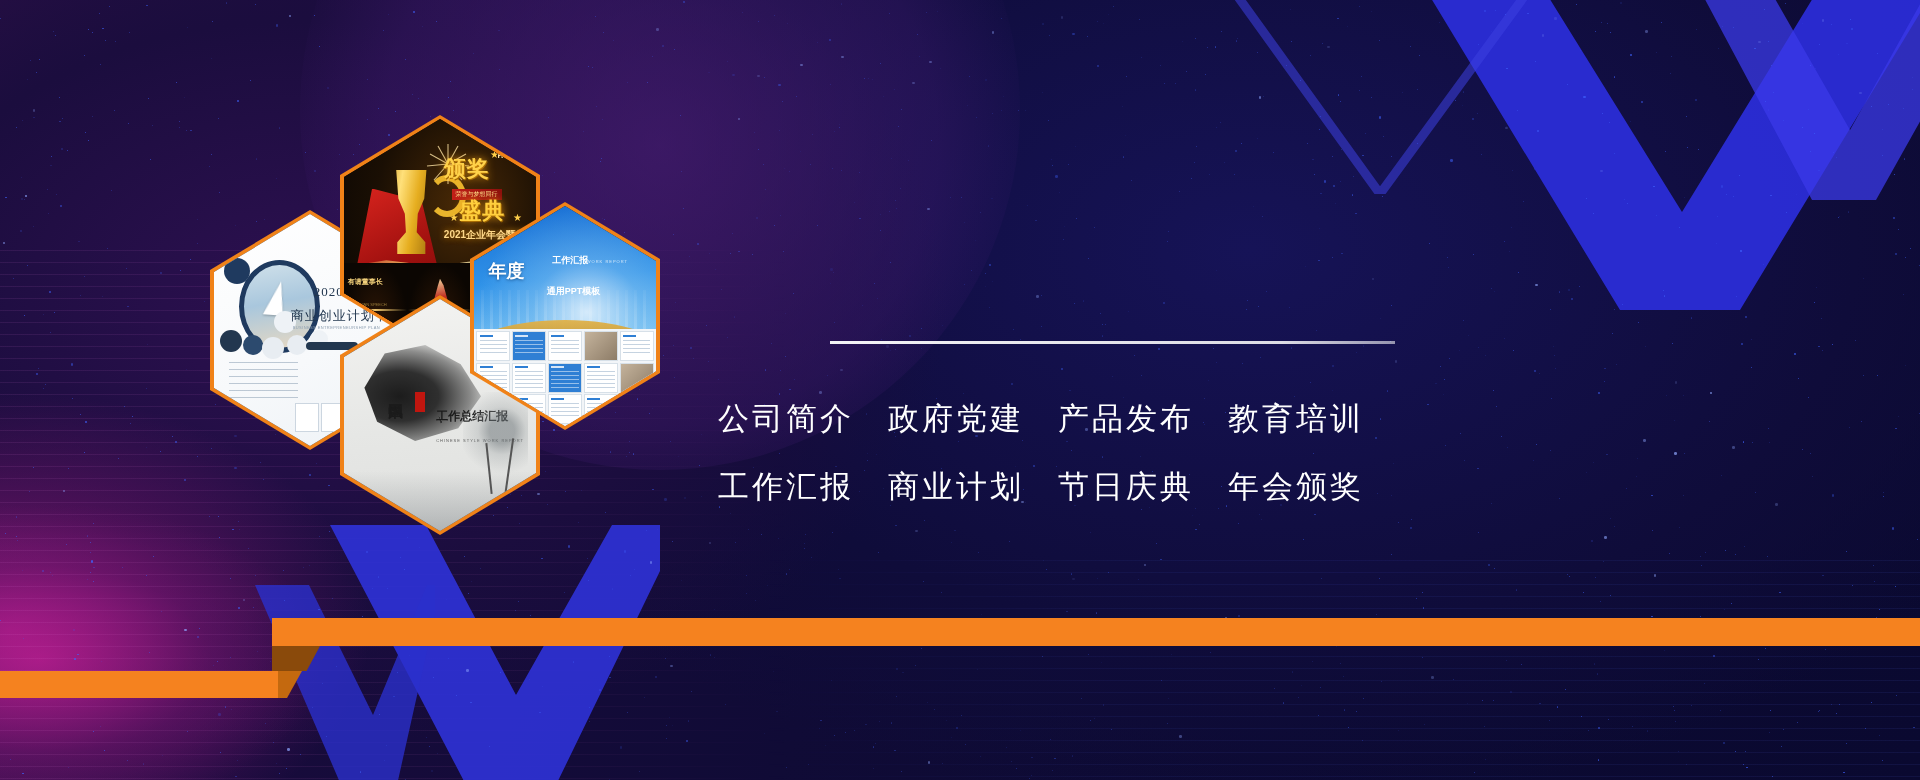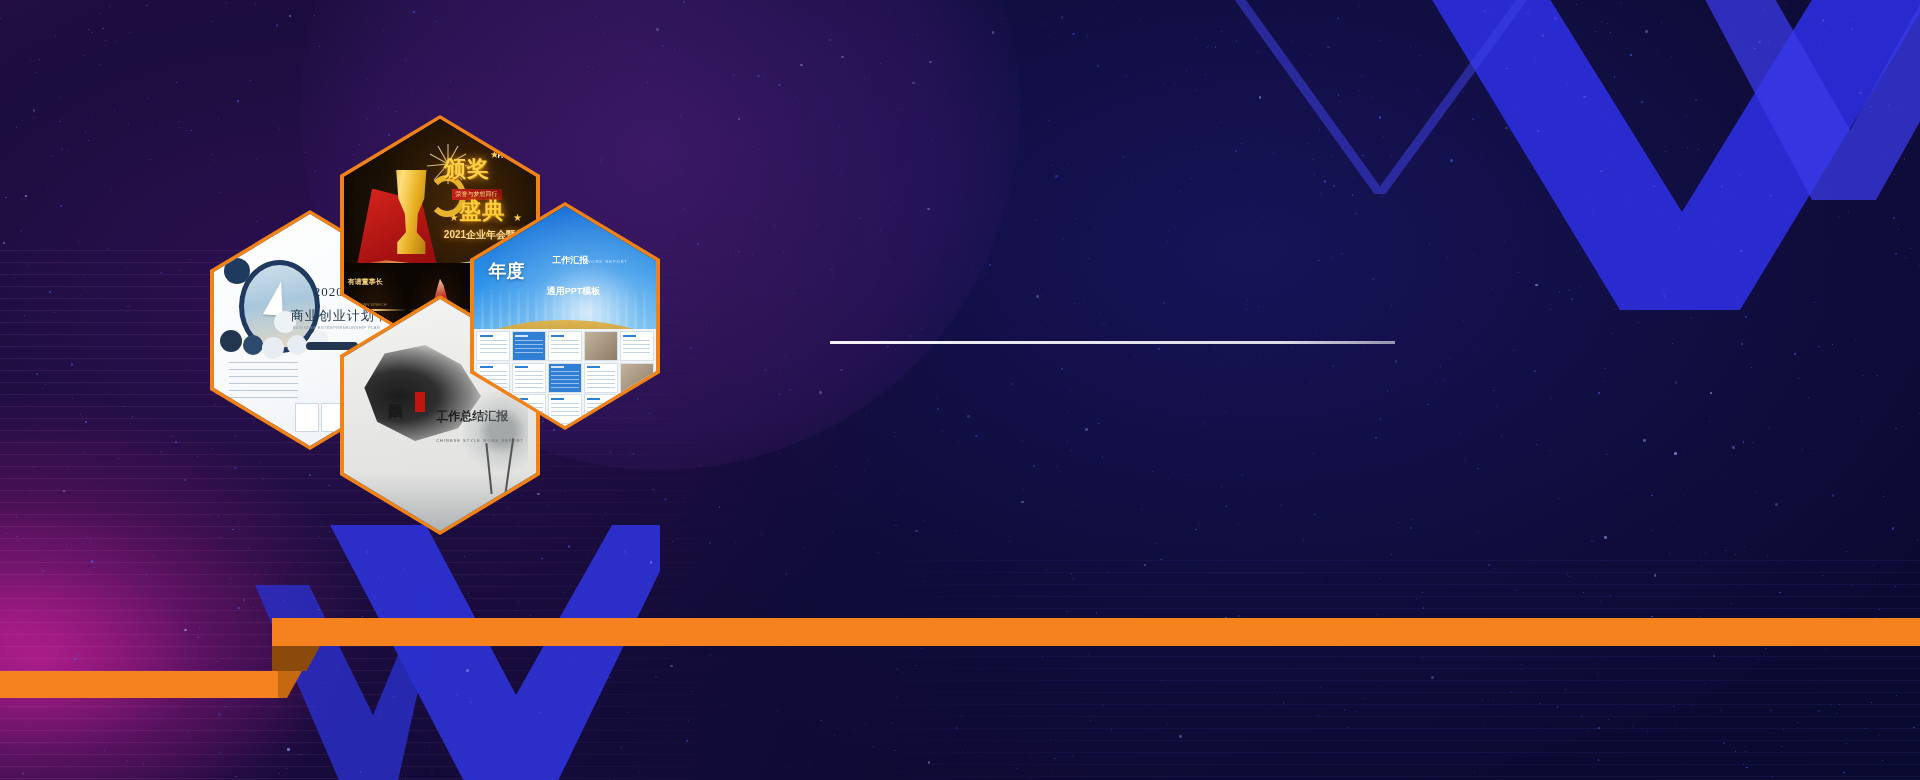--- a/index.html
+++ b/index.html
@@ -1768,20 +1768,26 @@
         </div>
       </div>
     </div>
 
   </div>
 
 
   <div class="rule"></div>
 
   <div class="taglist">
+    <div class="tagrow">
+      <span>公司简介</span><span>政府党建</span><span>产品发布</span><span>教育培训</span>
+    </div>
+    <div class="tagrow">
+      <span>工作汇报</span><span>商业计划</span><span>节日庆典</span><span>年会颁奖</span>
+    </div>
   </div>
 
   <div class="bar-top"></div>
   <div class="bar-join"></div>
   <div class="bar-join2"></div>
   <div class="bar-bot"></div>
 
 </div>
 
 </body></html>

